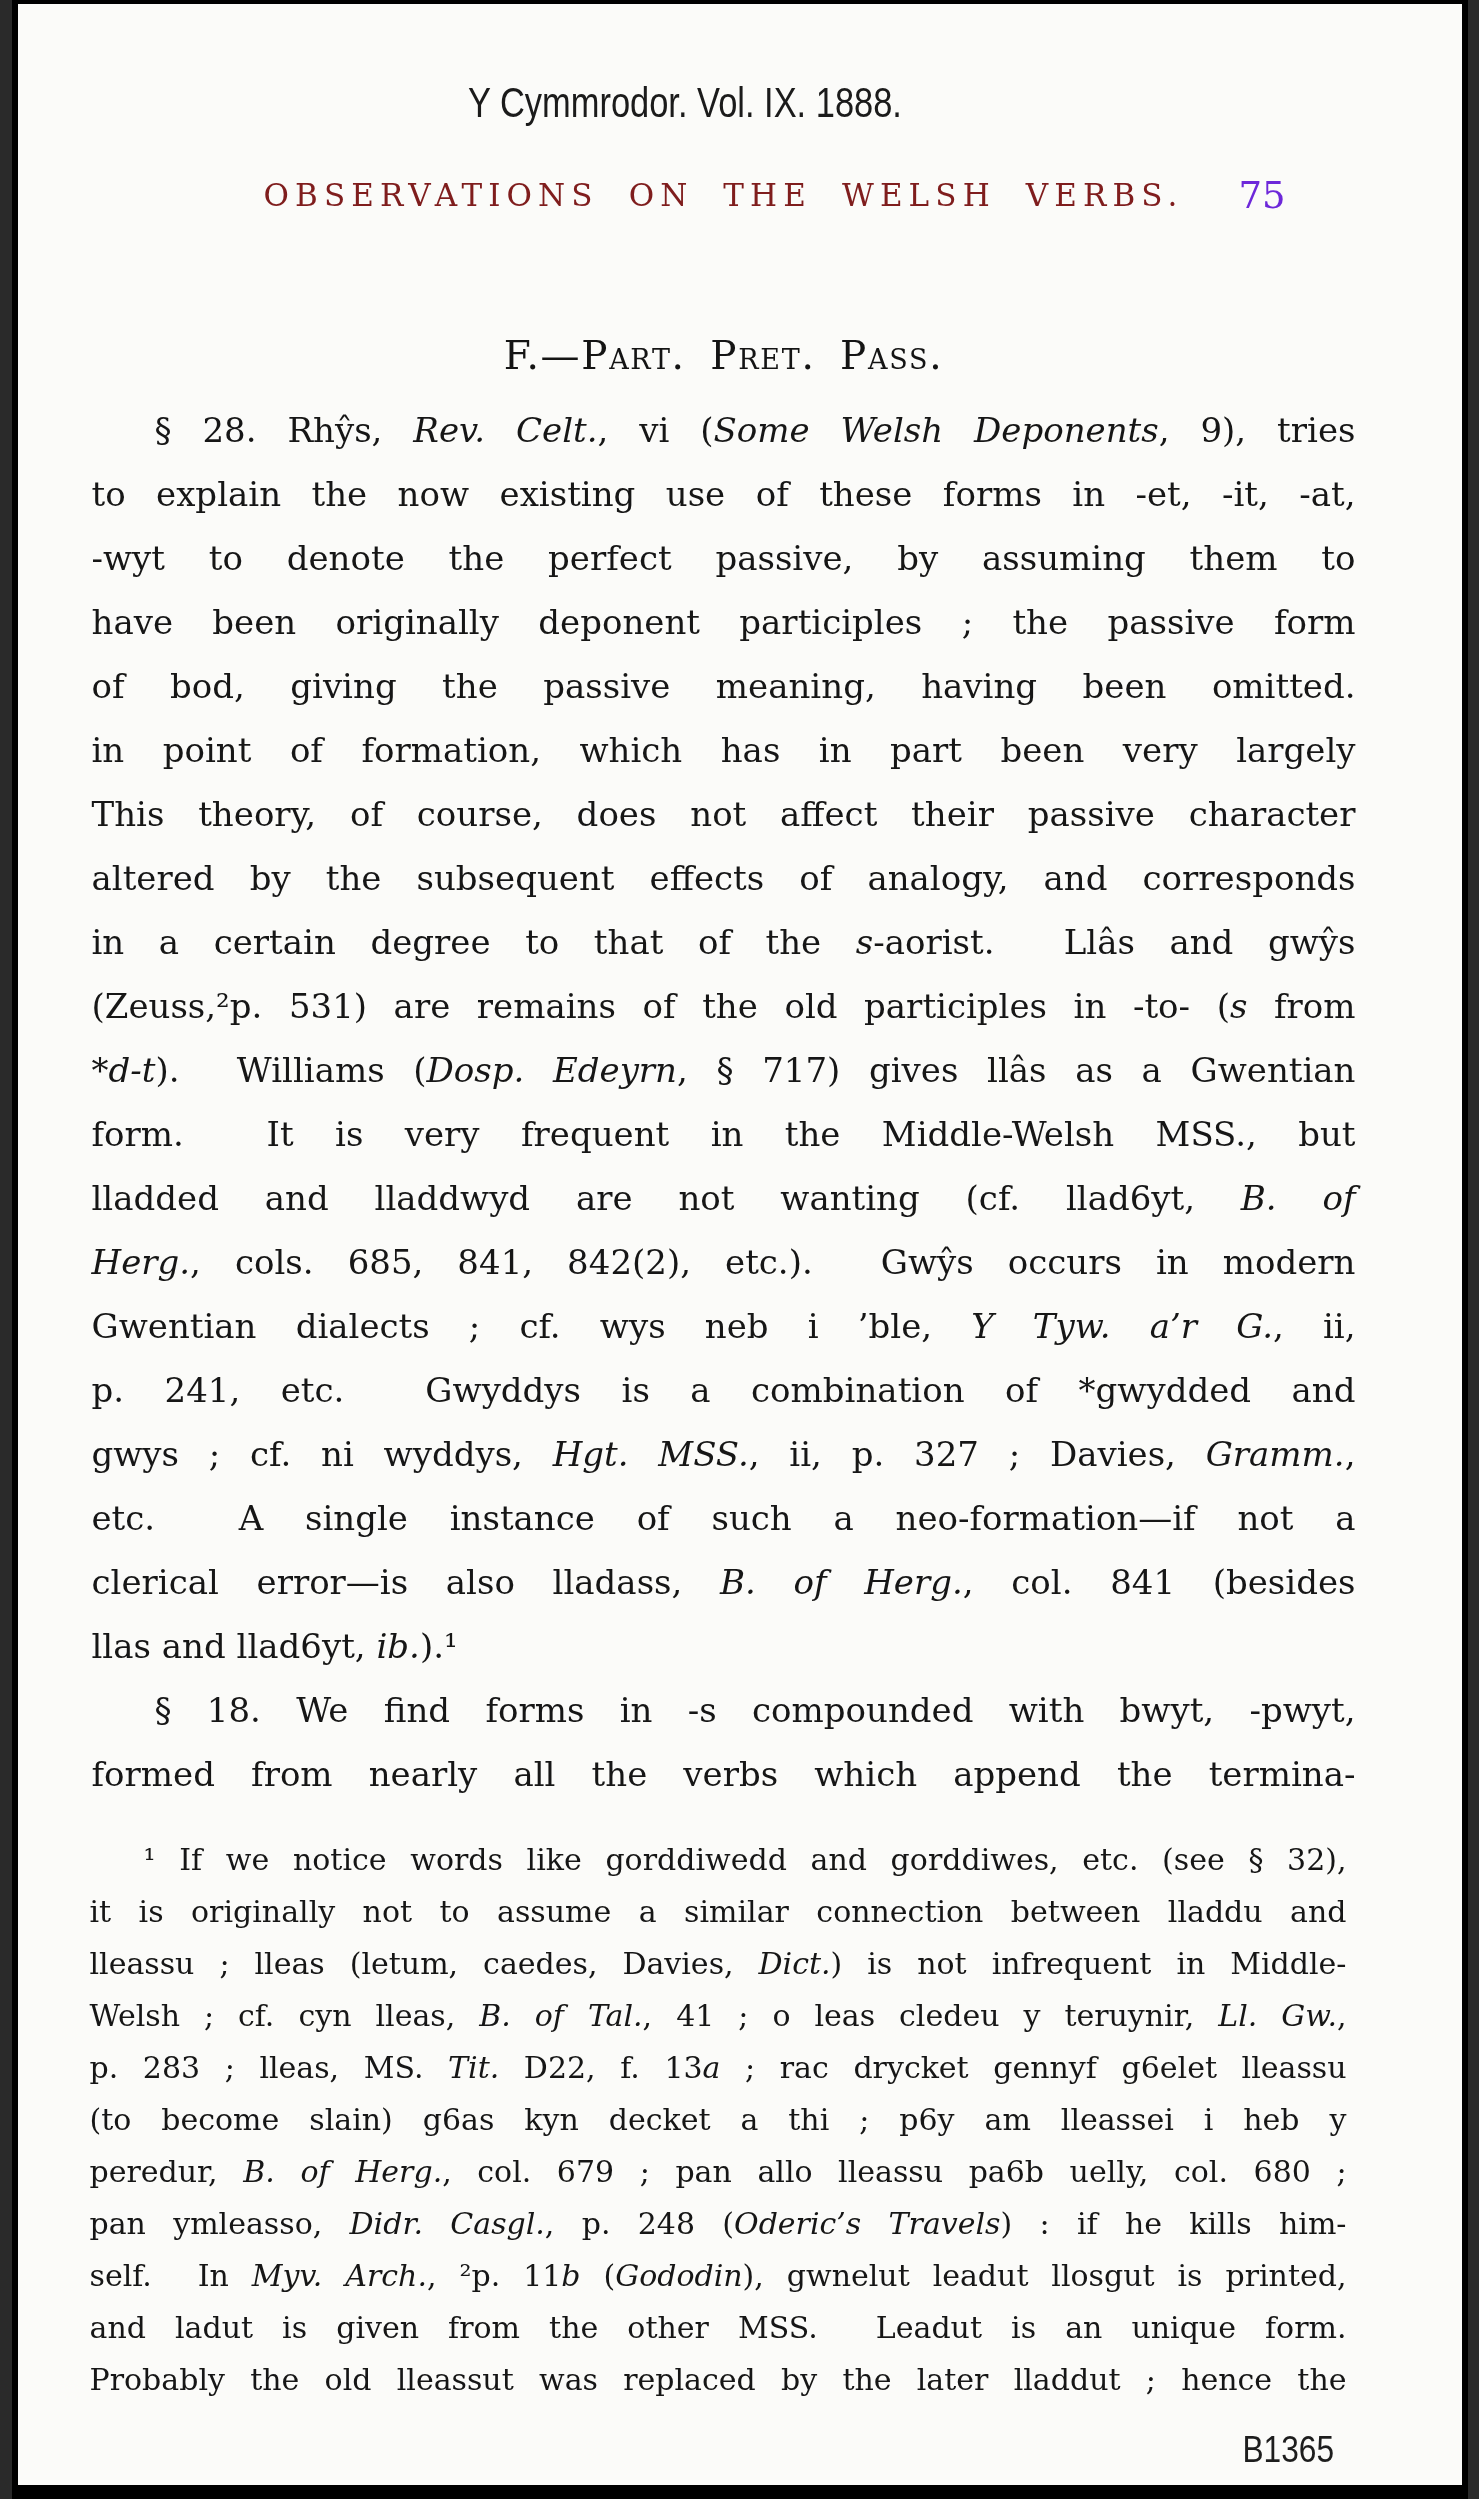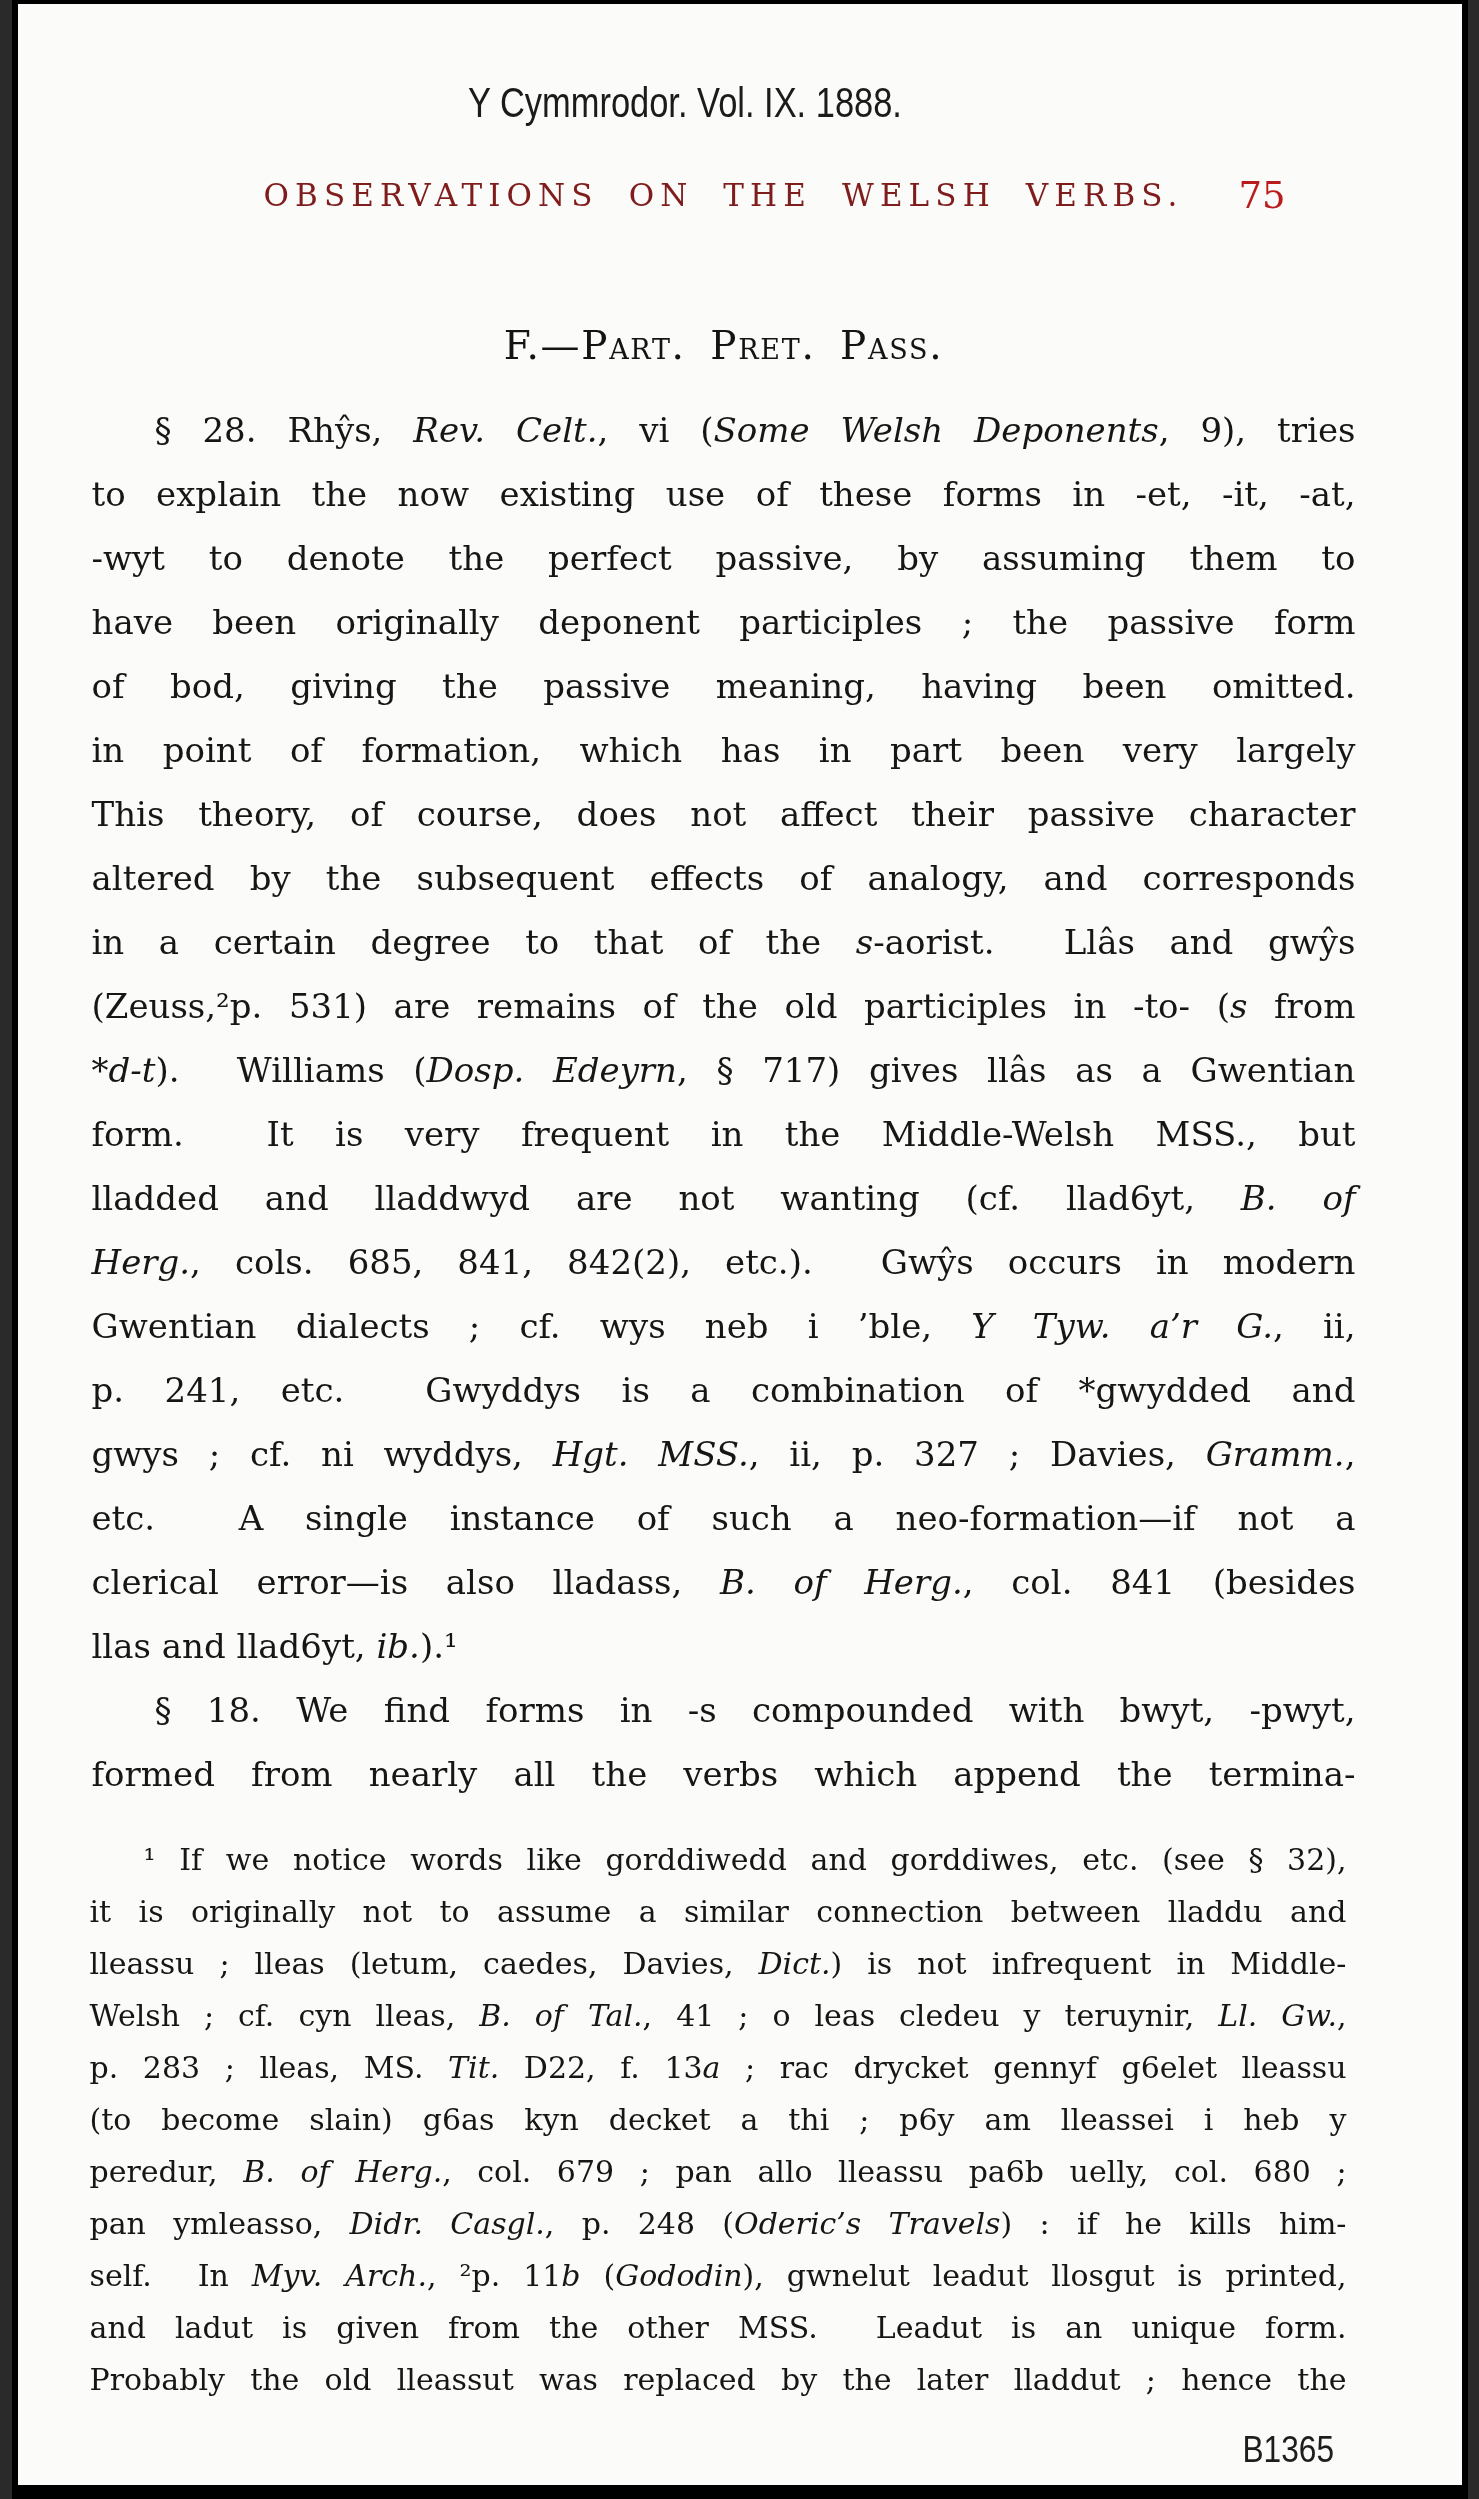--- a/index.html
+++ b/index.html
@@ -50,25 +50,25 @@
     letter-spacing: 6.1px;
     word-spacing: 14px;
     color: #7f1d1d;
     white-space: nowrap;
   }
   .page-number {
     position: absolute;
     right: 70px;
     top: -3.5px;
     font-size: 37px;
-    color: #b91c1c;
+    color: #6d28d9;
   }
   .section-heading {
     position: absolute;
-    top: 319px;
+    top: 329px;
     left: 74px;
     width: 1264px;
     text-align: center;
     font-size: 39px;
     font-variant: small-caps;
     letter-spacing: 1.7px;
     word-spacing: 10.5px;
     color: #141414;
     white-space: nowrap;
   }

